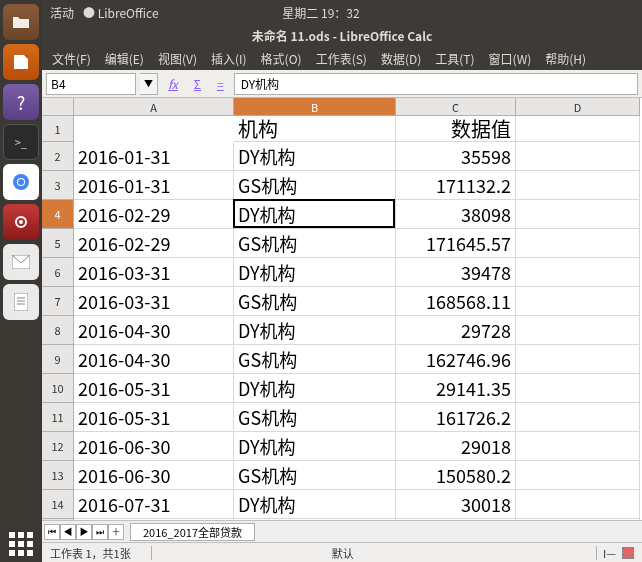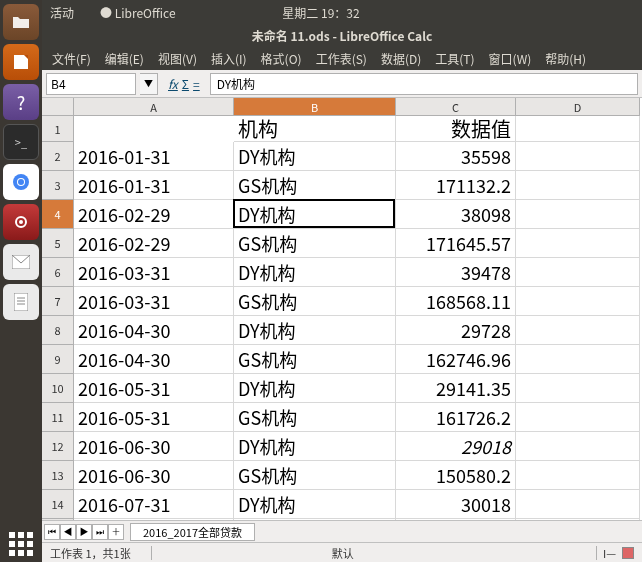--- a/index.html
+++ b/index.html
@@ -12,29 +12,29 @@
 .li-term { background: #2b2b2b; border:1px solid #555; }
 .li-chrome { background: #fff; }
 .li-gear { background: linear-gradient(#c43a3a,#8a1a1a); }
 .li-mail { background: #eaeaea; color:#555; }
 .li-doc { background: #eaeaea; color:#555; }
 .launcher-spacer { flex: 1; }
 .launcher-apps { width: 36px; height: 36px; display:grid; grid-template-columns:repeat(3,6px); grid-template-rows:repeat(3,6px); gap:3px; align-content:center; justify-content:center; }
 .launcher-apps span { background:#fff; width:6px; height:6px; }
 .main { flex:1; display:flex; flex-direction:column; background:#fff; }
 .topbar { height: 24px; background: #3c3b37; color:#dfdbd2; display:flex; align-items:center; font-size:12px; padding:0 8px; gap:10px; }
-.topbar .left { display:flex; gap:26px; }
+.topbar .left { display:flex; gap:9px; }
 .topbar .center { position:absolute; left:50%; transform:translateX(-50%); }
 .titlebar { height: 22px; background: #3c3b37; color:#dfdbd2; display:flex; align-items:center; justify-content:center; font-size:12px; font-weight:bold; }
 .menubar { height: 24px; background: #3c3b37; color:#dfdbd2; display:flex; align-items:center; font-size:12px; padding:0 4px; gap:2px; }
 .menubar span { padding: 2px 6px; cursor:pointer; }
 .namebox-row { height: 28px; background:#f0eeed; border-bottom:1px solid #c0c0c0; display:flex; align-items:center; padding:2px 4px; gap:4px; font-size:12px; }
 .namebox { width:90px; height:22px; border:1px solid #b0b0b0; background:#fff; padding:0 4px; display:flex; align-items:center; }
 .namebox-btn { width:18px; height:22px; border:1px solid #b0b0b0; border-left:none; background:#f5f5f5; display:flex; align-items:center; justify-content:center; font-size:9px; cursor:pointer; }
-.fx-icons { display:flex; gap:4px; padding:0 6px; color:#0c4a6e; font-size:12px;text-decoration:underline; }
+.fx-icons { display:flex; gap:16px; padding:0 6px; color:#8b5cf6; font-size:12px;text-decoration:underline; }
 .formula-bar { flex:1; height:22px; border:1px solid #b0b0b0; background:#fff; padding:0 6px; display:flex; align-items:center; }
 .sheet { flex:1; position:relative; overflow:hidden; background:#fff; }
 .grid { position:absolute; top:0; left:0; right:0; bottom:0; }
 .corner { position:absolute; top:0; left:0; width:32px; height:18px; background:#e8e6e4; border-right:1px solid #b0b0b0; border-bottom:1px solid #b0b0b0; }
 .colhdr { position:absolute; top:0; height:18px; background:#e8e6e4; border-right:1px solid #b0b0b0; border-bottom:1px solid #b0b0b0; text-align:center; font-size:11px; color:#333; line-height:18px; }
 .colhdr.sel { background:#d67a3a; color:#fff; }
 .rowhdr { position:absolute; left:0; width:32px; background:#e8e6e4; border-right:1px solid #b0b0b0; border-bottom:1px solid #b0b0b0; text-align:center; font-size:11px; color:#333; display:flex; align-items:center; justify-content:center; }
 .rowhdr.sel { background:#d67a3a; color:#fff; }
 .cell { position:absolute; border-right:1px solid #d8d8d8; border-bottom:1px solid #d8d8d8; font-size:18px; color:#000; padding:2px 4px; display:flex; align-items:center; overflow:hidden; white-space:nowrap; }
 .cell.header-row { font-size:20px; }
@@ -199,21 +199,21 @@
         <div class="cell num" style="left: 354px; top: 276px; width: 120px; height: 29px;">29141.35</div>
         <div class="cell" style="left: 474px; top: 276px; width: 124px; height: 29px;"></div>
         <div class="rowhdr" style="top: 305px; height: 29px;">11</div>
         <div class="cell" style="left: 32px; top: 305px; width: 160px; height: 29px;">2016-05-31</div>
         <div class="cell" style="left: 192px; top: 305px; width: 162px; height: 29px;">GS机构</div>
         <div class="cell num" style="left: 354px; top: 305px; width: 120px; height: 29px;">161726.2</div>
         <div class="cell" style="left: 474px; top: 305px; width: 124px; height: 29px;"></div>
         <div class="rowhdr" style="top: 334px; height: 29px;">12</div>
         <div class="cell" style="left: 32px; top: 334px; width: 160px; height: 29px;">2016-06-30</div>
         <div class="cell" style="left: 192px; top: 334px; width: 162px; height: 29px;">DY机构</div>
-        <div class="cell num" style="left: 354px; top: 334px; width: 120px; height: 29px; font-style: italic;">29018</div>
+        <div class="cell num" style="left: 354px; top: 334px; width: 120px; height: 29px;">29018</div>
         <div class="cell" style="left: 474px; top: 334px; width: 124px; height: 29px;"></div>
         <div class="rowhdr" style="top: 363px; height: 29px;">13</div>
         <div class="cell" style="left: 32px; top: 363px; width: 160px; height: 29px;">2016-06-30</div>
         <div class="cell" style="left: 192px; top: 363px; width: 162px; height: 29px;">GS机构</div>
         <div class="cell num" style="left: 354px; top: 363px; width: 120px; height: 29px;">150580.2</div>
         <div class="cell" style="left: 474px; top: 363px; width: 124px; height: 29px;"></div>
         <div class="rowhdr" style="top: 392px; height: 29px;">14</div>
         <div class="cell" style="left: 32px; top: 392px; width: 160px; height: 29px;">2016-07-31</div>
         <div class="cell" style="left: 192px; top: 392px; width: 162px; height: 29px;">DY机构</div>
         <div class="cell num" style="left: 354px; top: 392px; width: 120px; height: 29px;">30018</div>

